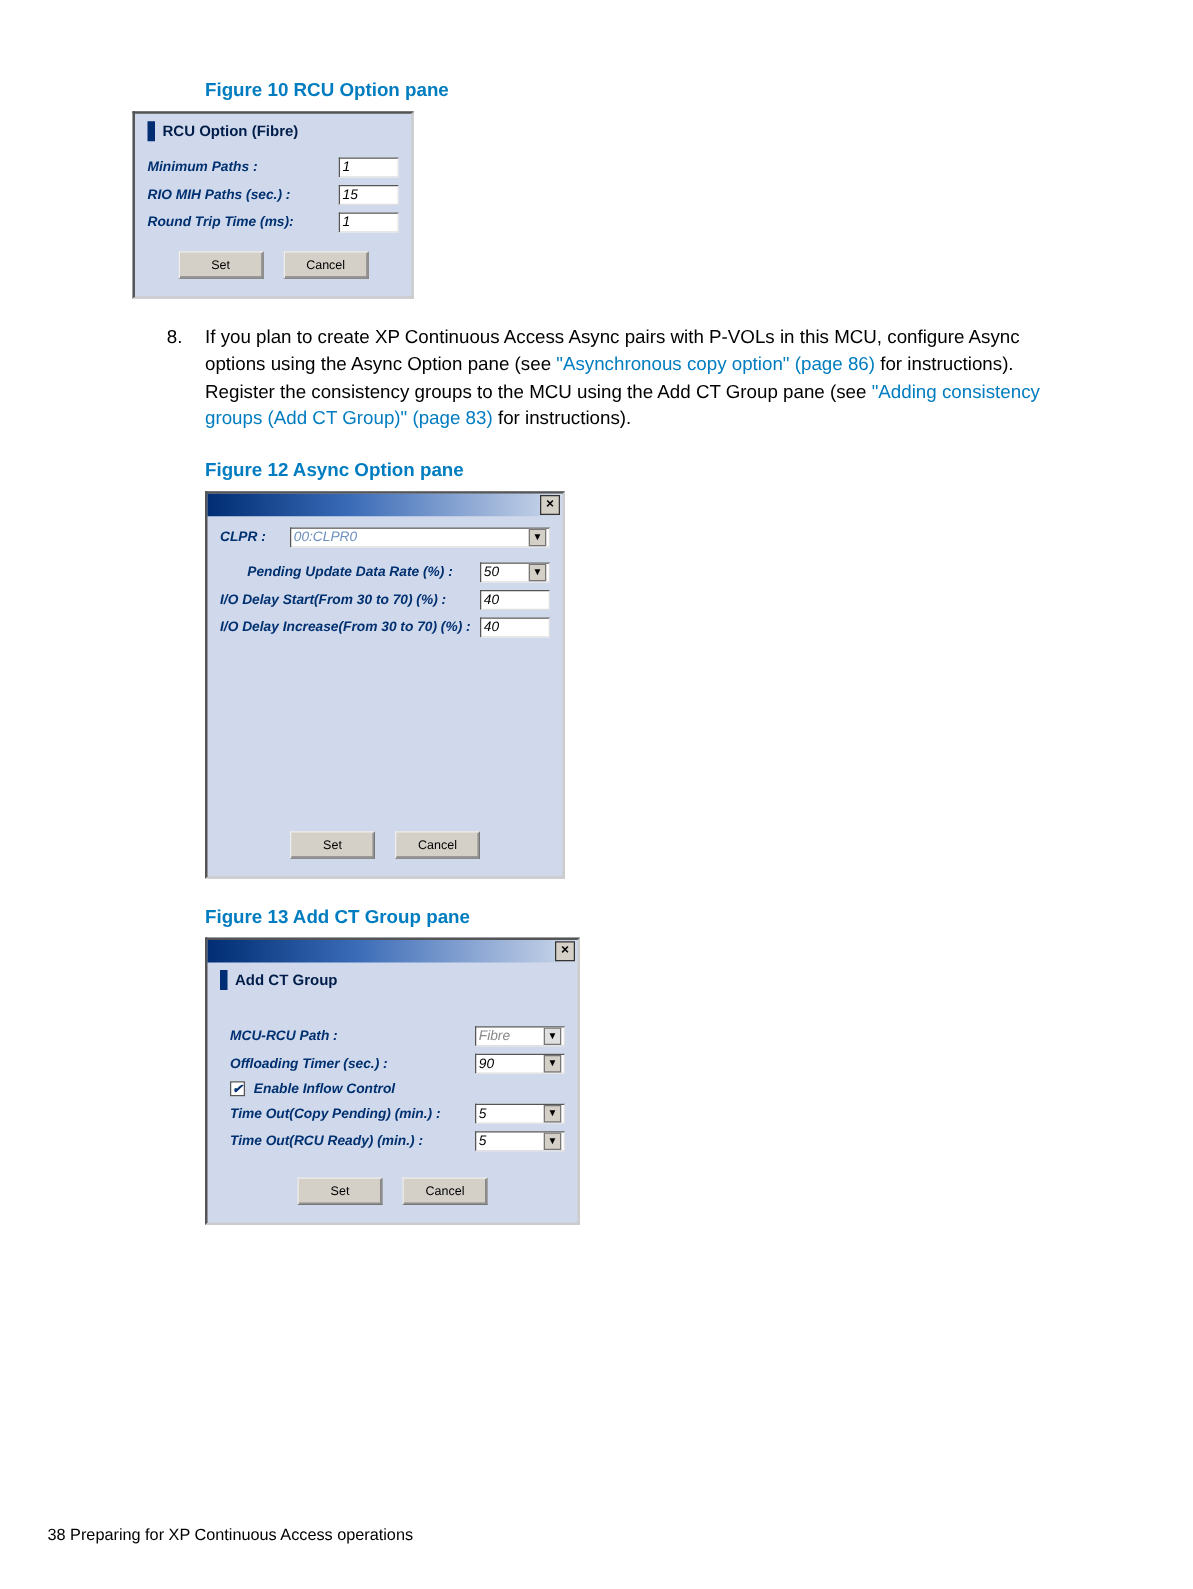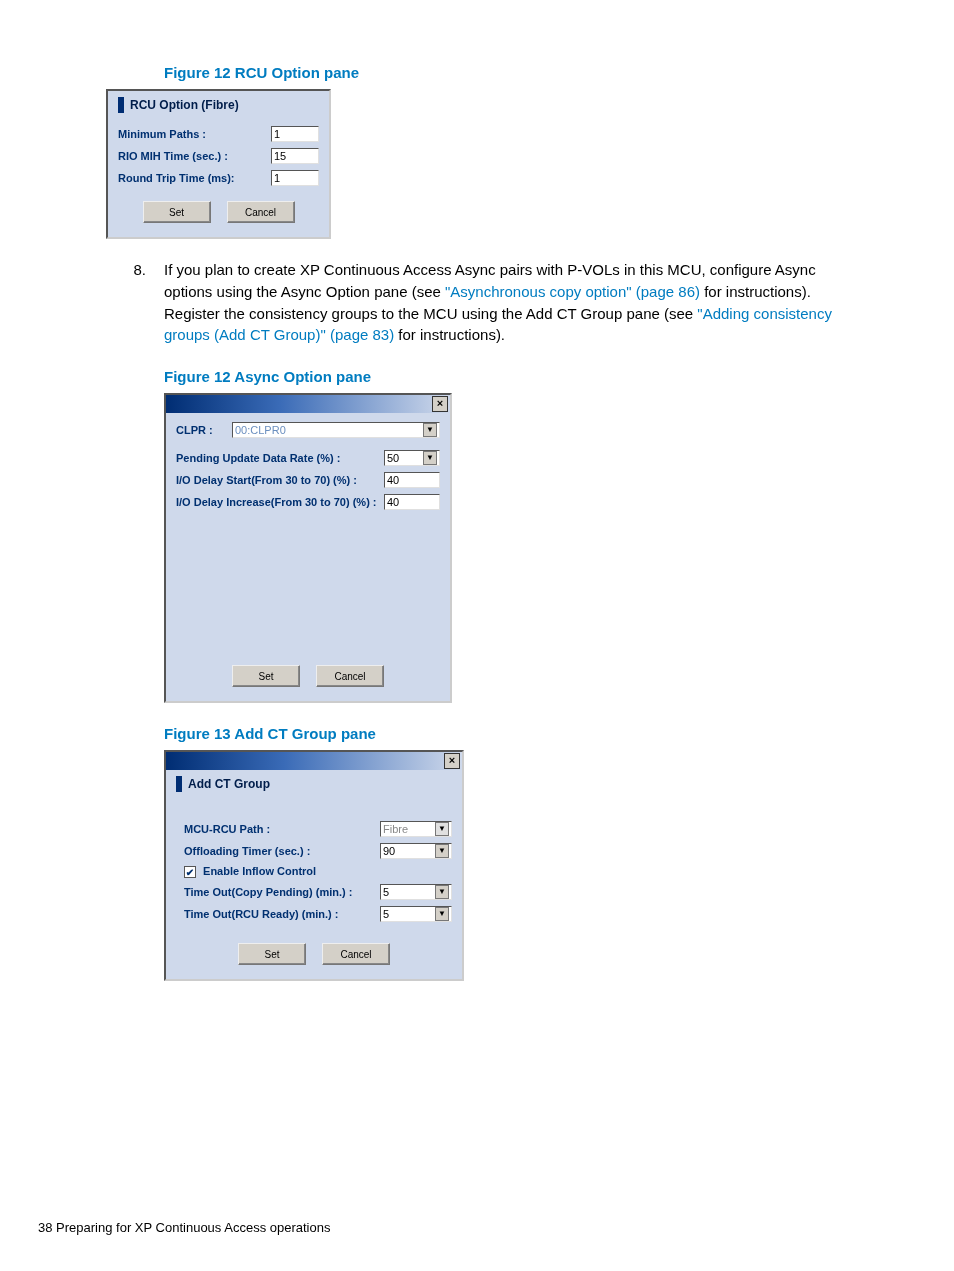--- a/index.html
+++ b/index.html
@@ -84,20 +84,21 @@
   }
   .pane-title .marker {
     width: 6px;
     height: 16px;
     background: #002d73;
   }
   .fieldrow {
     display: grid;
     align-items: center;
     padding: 3px 10px;
+    font-style: italic;
   }
   .lbl {
     font-size: 11px;
     font-weight: bold;
     color: #003070;
   }
   .input {
     background: #fff;
     border-top: 1px solid #555;
     border-left: 1px solid #555;
@@ -164,34 +165,34 @@
     left: 38px;
     font-size: 13px;
   }
   .footer .pn { }
 </style>
 </head>
 <body>
 
 <div class="page">
 
-  <div class="figure-caption">Figure 12 RCU Option pane</div>
+  <div class="figure-caption">Figure 10 RCU Option pane</div>
   <div class="panel" style="width:225px;margin-left:12px;">
     <div class="pane-title">
       <span class="marker"></span>
       <span>RCU Option (Fibre)</span>
     </div>
     <div class="fieldrow" style="grid-template-columns: 1fr 48px;">
       <div class="lbl">Minimum Paths :</div>
       <div class="input">
           <span>1</span>
         </div>
     </div>
     <div class="fieldrow" style="grid-template-columns: 1fr 48px;">
-      <div class="lbl">RIO MIH Time (sec.) :</div>
+      <div class="lbl">RIO MIH Paths (sec.) :</div>
       <div class="input">
           <span>15</span>
         </div>
     </div>
     <div class="fieldrow" style="grid-template-columns: 1fr 48px;">
       <div class="lbl">Round Trip Time (ms):</div>
       <div class="input">
           <span>1</span>
         </div>
     </div>
@@ -213,21 +214,21 @@
     </div>
     <div style="height:6px;"></div>
     <div class="fieldrow" style="grid-template-columns: 56px 1fr;">
       <div class="lbl">CLPR  :</div>
       <div class="input" style="width:100%;">
         <span style="color:#6b8fbf;">00:CLPR0</span>
         <span class="ddarrow">▼</span>
       </div>
     </div>
     <div style="height:6px;"></div>
-    <div class="fieldrow" style="grid-template-columns: 1fr 56px;">
+    <div class="fieldrow" style="grid-template-columns: 1fr 56px; text-align: center;">
       <div class="lbl">Pending Update Data Rate (%) :</div>
       <div class="input">
         <span>50</span>
         <span class="ddarrow">▼</span>
       </div>
     </div>
     <div class="fieldrow" style="grid-template-columns: 1fr 56px;">
       <div class="lbl">I/O Delay Start(From 30 to 70) (%) :</div>
       <div class="input">
           <span>40</span>

